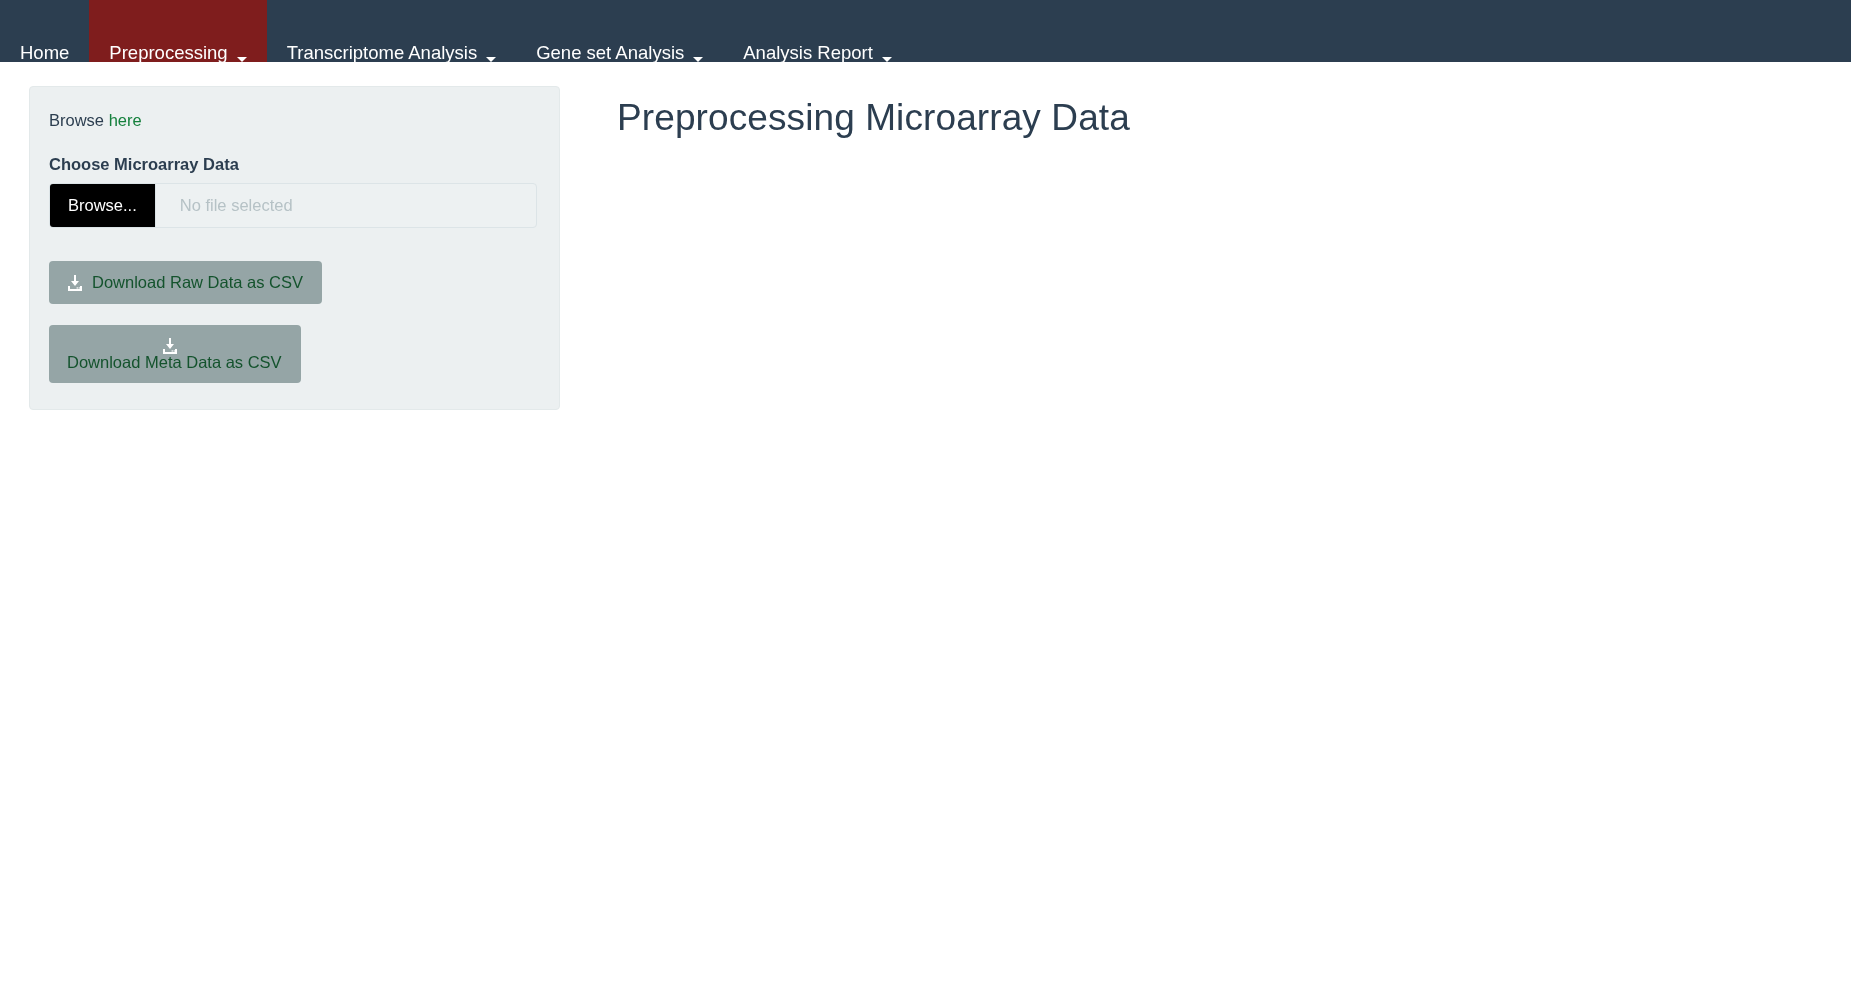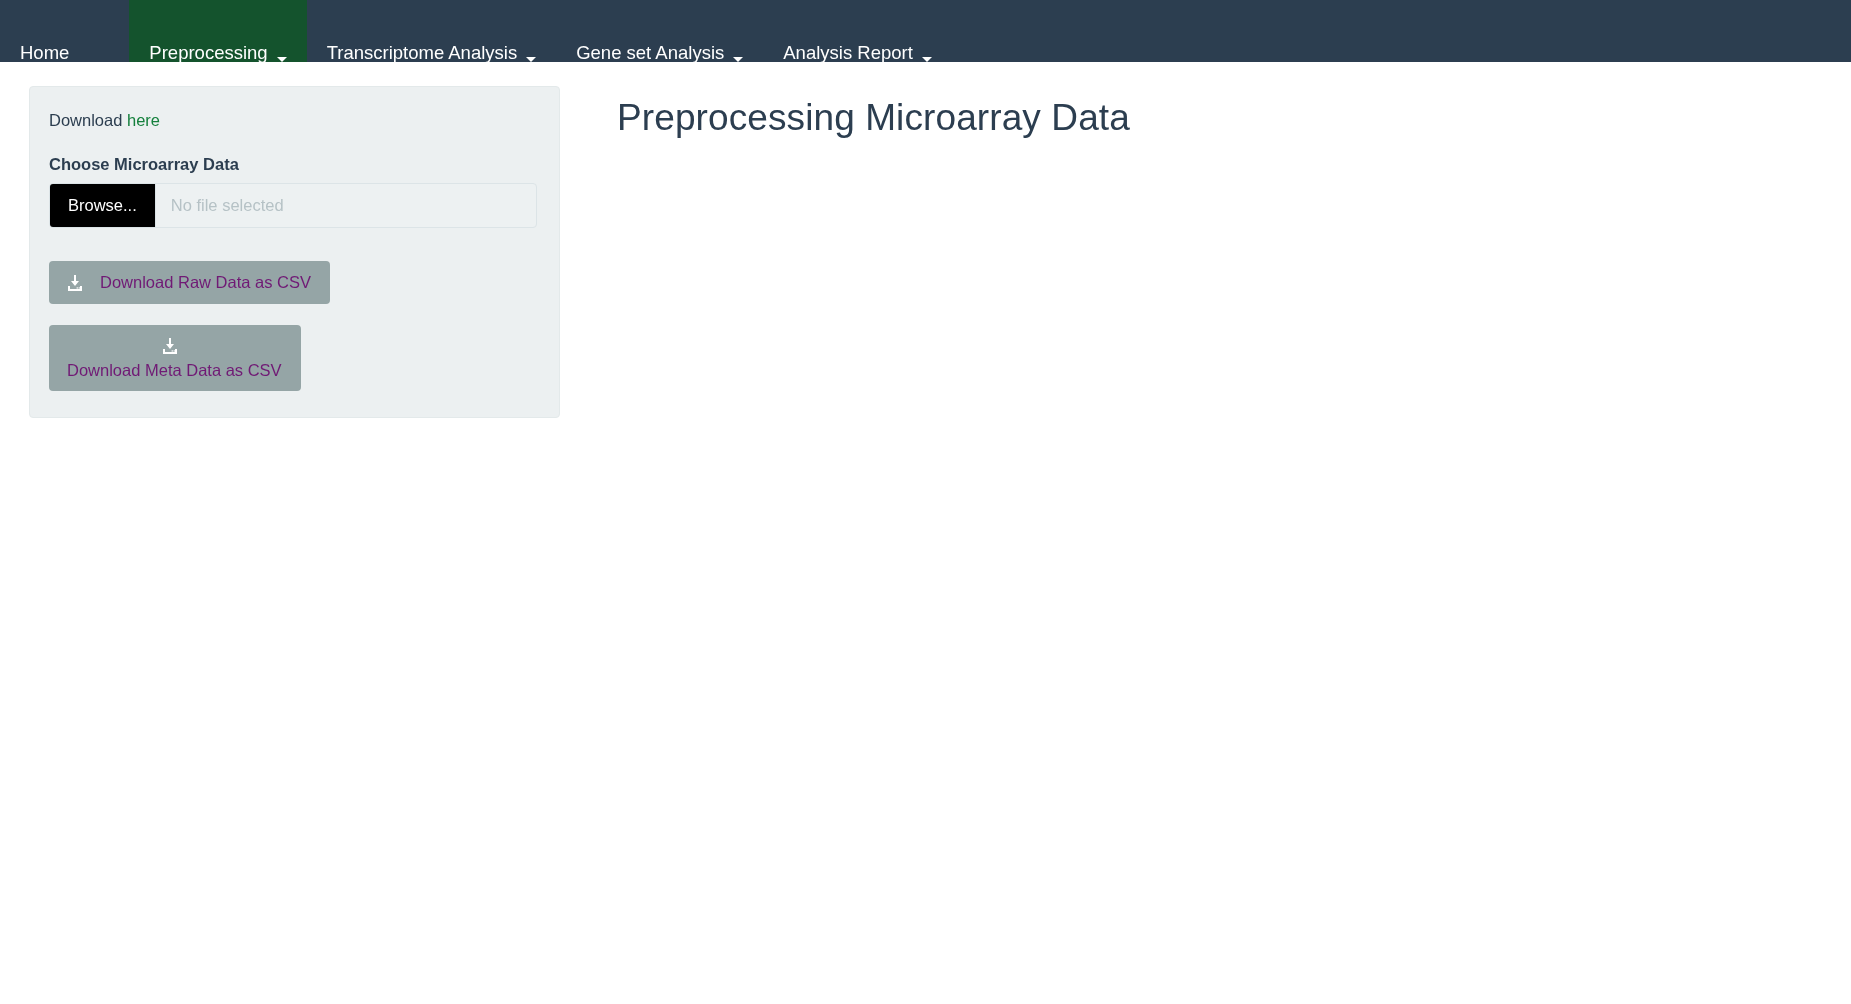--- a/index.html
+++ b/index.html
@@ -30,21 +30,21 @@
   }
   .nav-item {
     display: flex; align-items: flex-end;
     padding: 0 20px;
     color: #ffffff;
     font-size: 18.5px;
     white-space: nowrap;
     cursor: pointer;
     line-height: 1;
   }
-  .nav-item.active { background: #14532d; margin-left: 40px; }
+  .nav-item.active { background: #7f1d1d; }
   .caret {
     display: inline-block;
     width: 0; height: 0;
     margin-left: 9px;
     border-left: 5px solid transparent;
     border-right: 5px solid transparent;
     border-top: 5px solid #ffffff;
     vertical-align: middle;
   }
 
@@ -112,42 +112,41 @@
     padding: 0 18px;
     cursor: pointer;
     white-space: nowrap;
     flex: 0 0 auto;
     border-right: 1px solid #dce4e7;
   }
   .file-name {
     display: flex; align-items: center;
     color: #b6c2c6;
     font-size: 16.5px;
-    padding: 0 15px;
+    padding: 0 24px;
     flex: 1 1 auto;
     overflow: hidden;
     white-space: nowrap;
   }
 
   
   .dl-wrap { margin-top: 33px; }
   .btn-dl {
     display: inline-flex;
     align-items: center;
     background: #95a5a6;
-    color: #701a75;
+    color: #14532d;
     font-size: 16.5px;
     border: none;
     border-radius: 4px;
     padding: 13px 19px 13px 18px;
     cursor: pointer;
     line-height: 1;
     white-space: nowrap;
     font-family: "Liberation Sans", sans-serif;
-    gap: 8px;
   }
   .btn-dl + .btn-dl { margin-top: 21px; flex-direction: column; }
   .dl-icon {
     width: 16px; height: 16px;
     margin-right: 9px;
     flex: 0 0 auto;
     display: block;
   }
 
   
@@ -189,21 +188,21 @@
     <span class="caret"></span>
   </div>
 </div>
 
 <div class="page">
 
   <div class="col-side">
     <div class="well">
 
       <p class="example-line">
-        <span>Download</span>
+        <span>Browse</span>
         <a class="example-link">here</a>
       </p>
 
       <label class="control-label">Choose Microarray Data</label>
 
       <div class="file-input">
         <div class="file-btn">Browse...</div>
         <div class="file-name">No file selected</div>
       </div>
 

